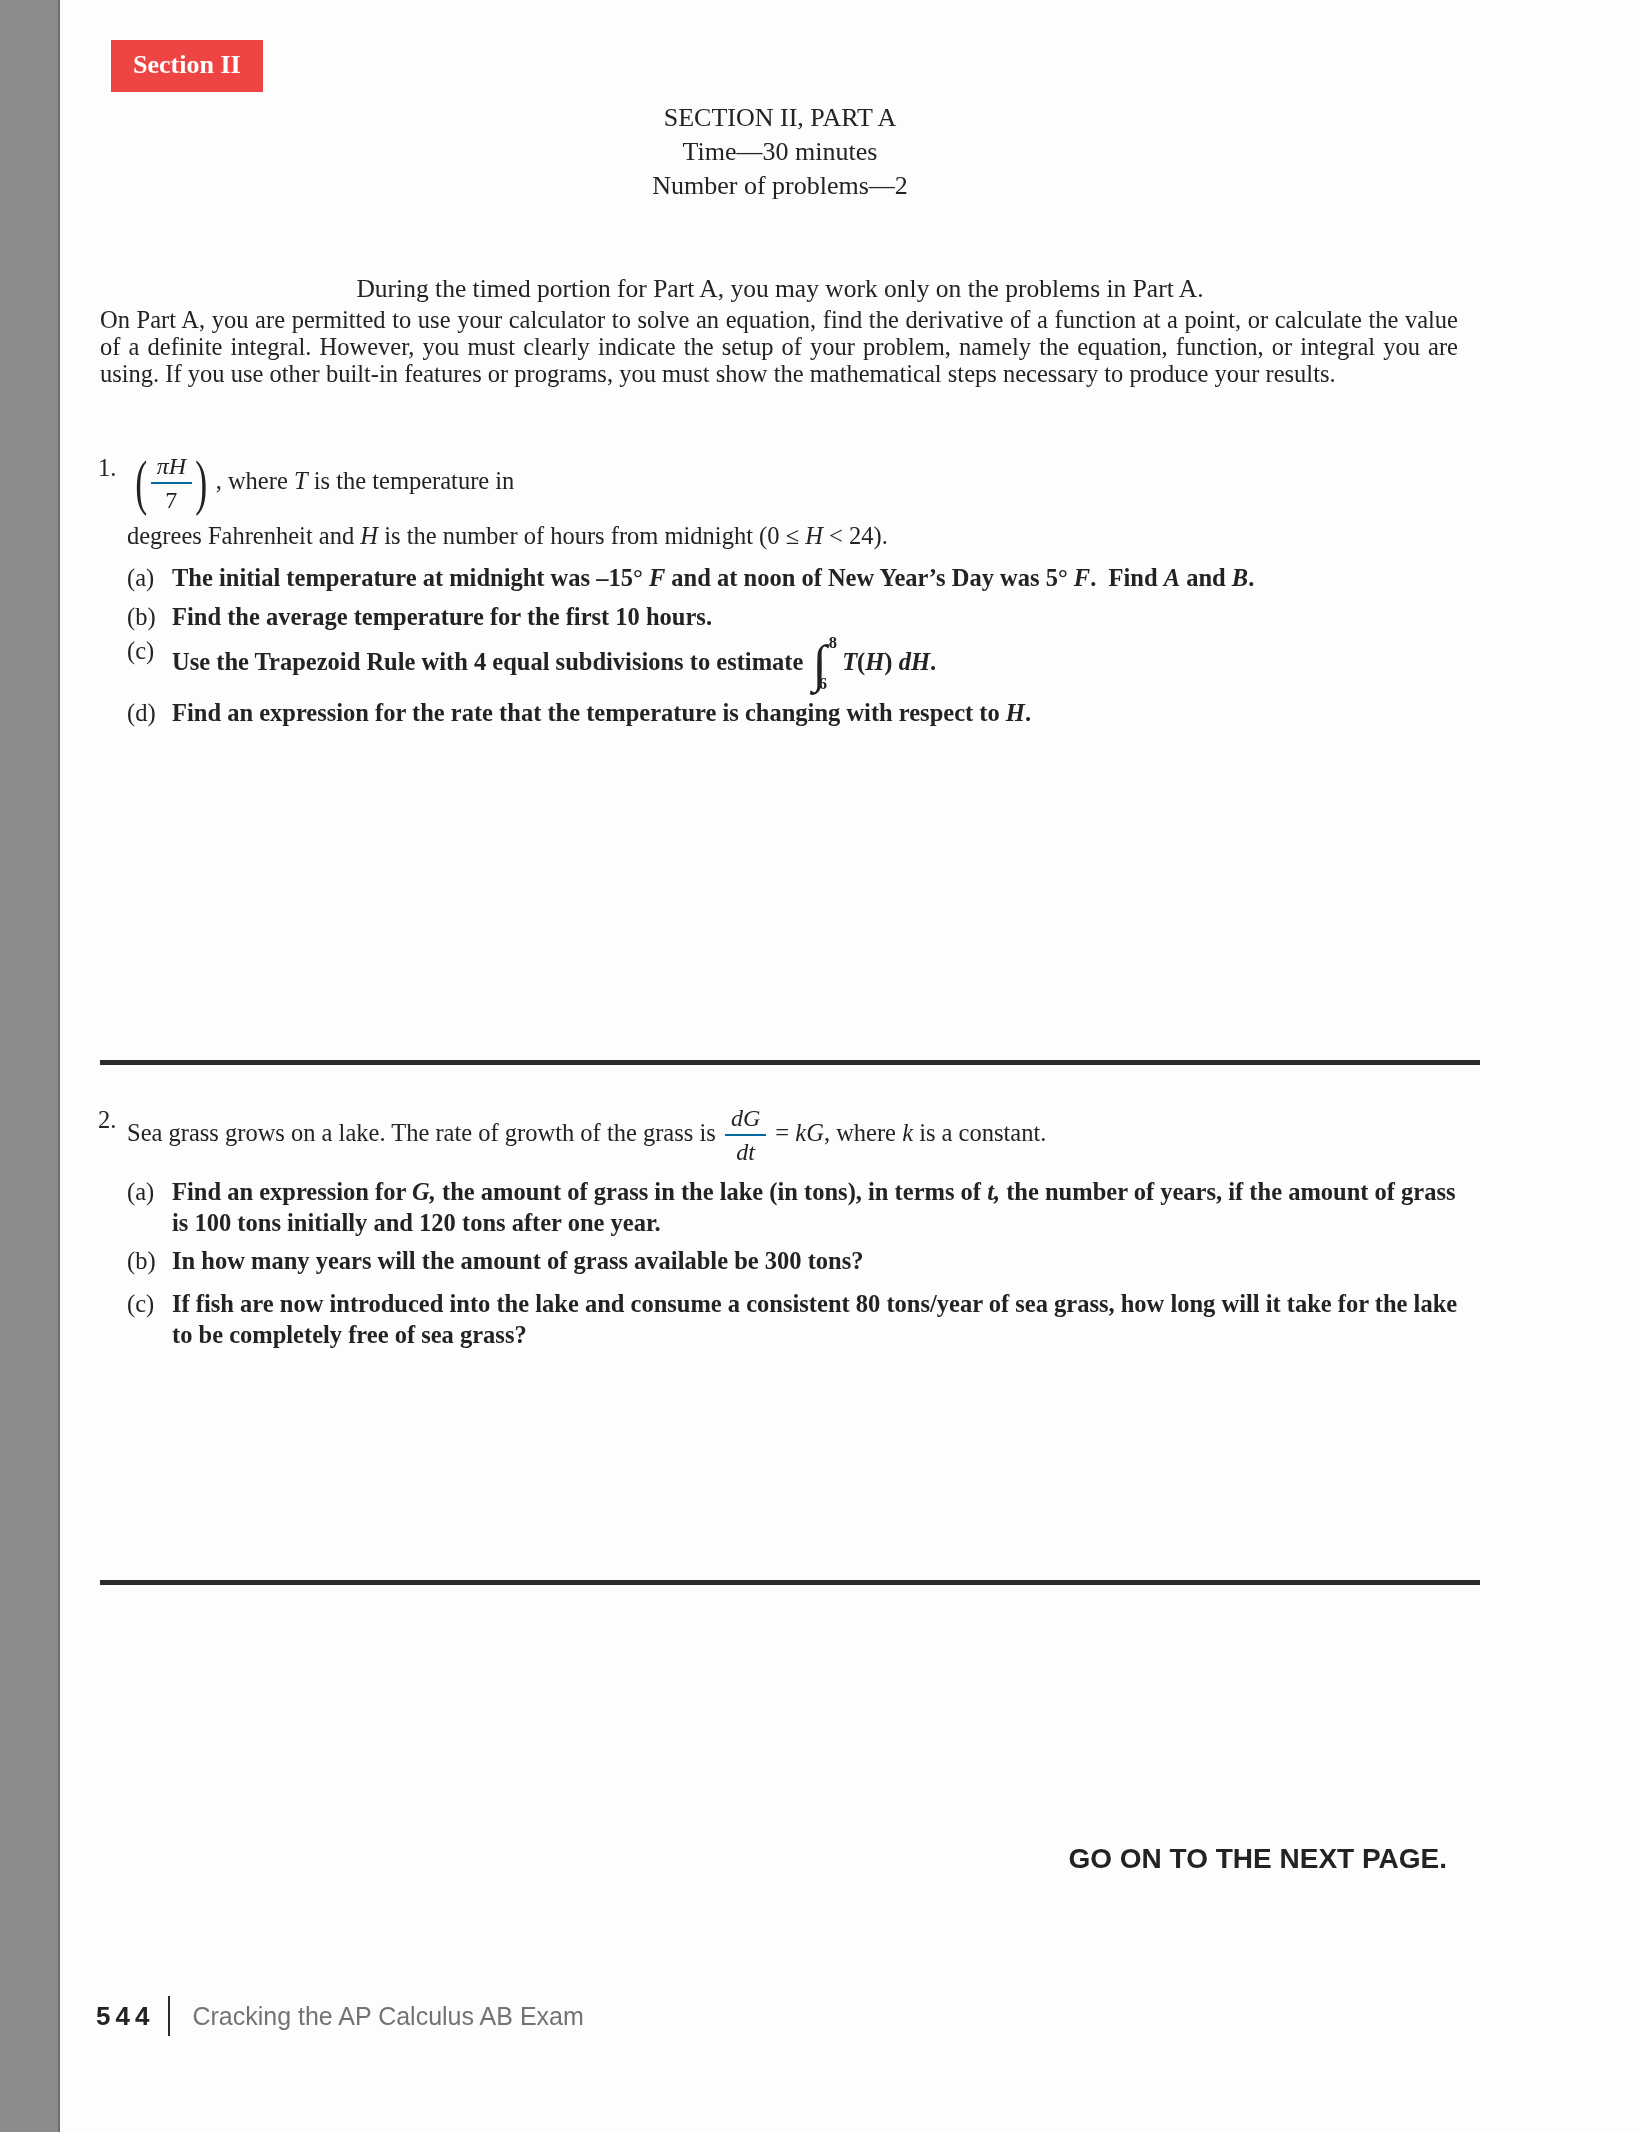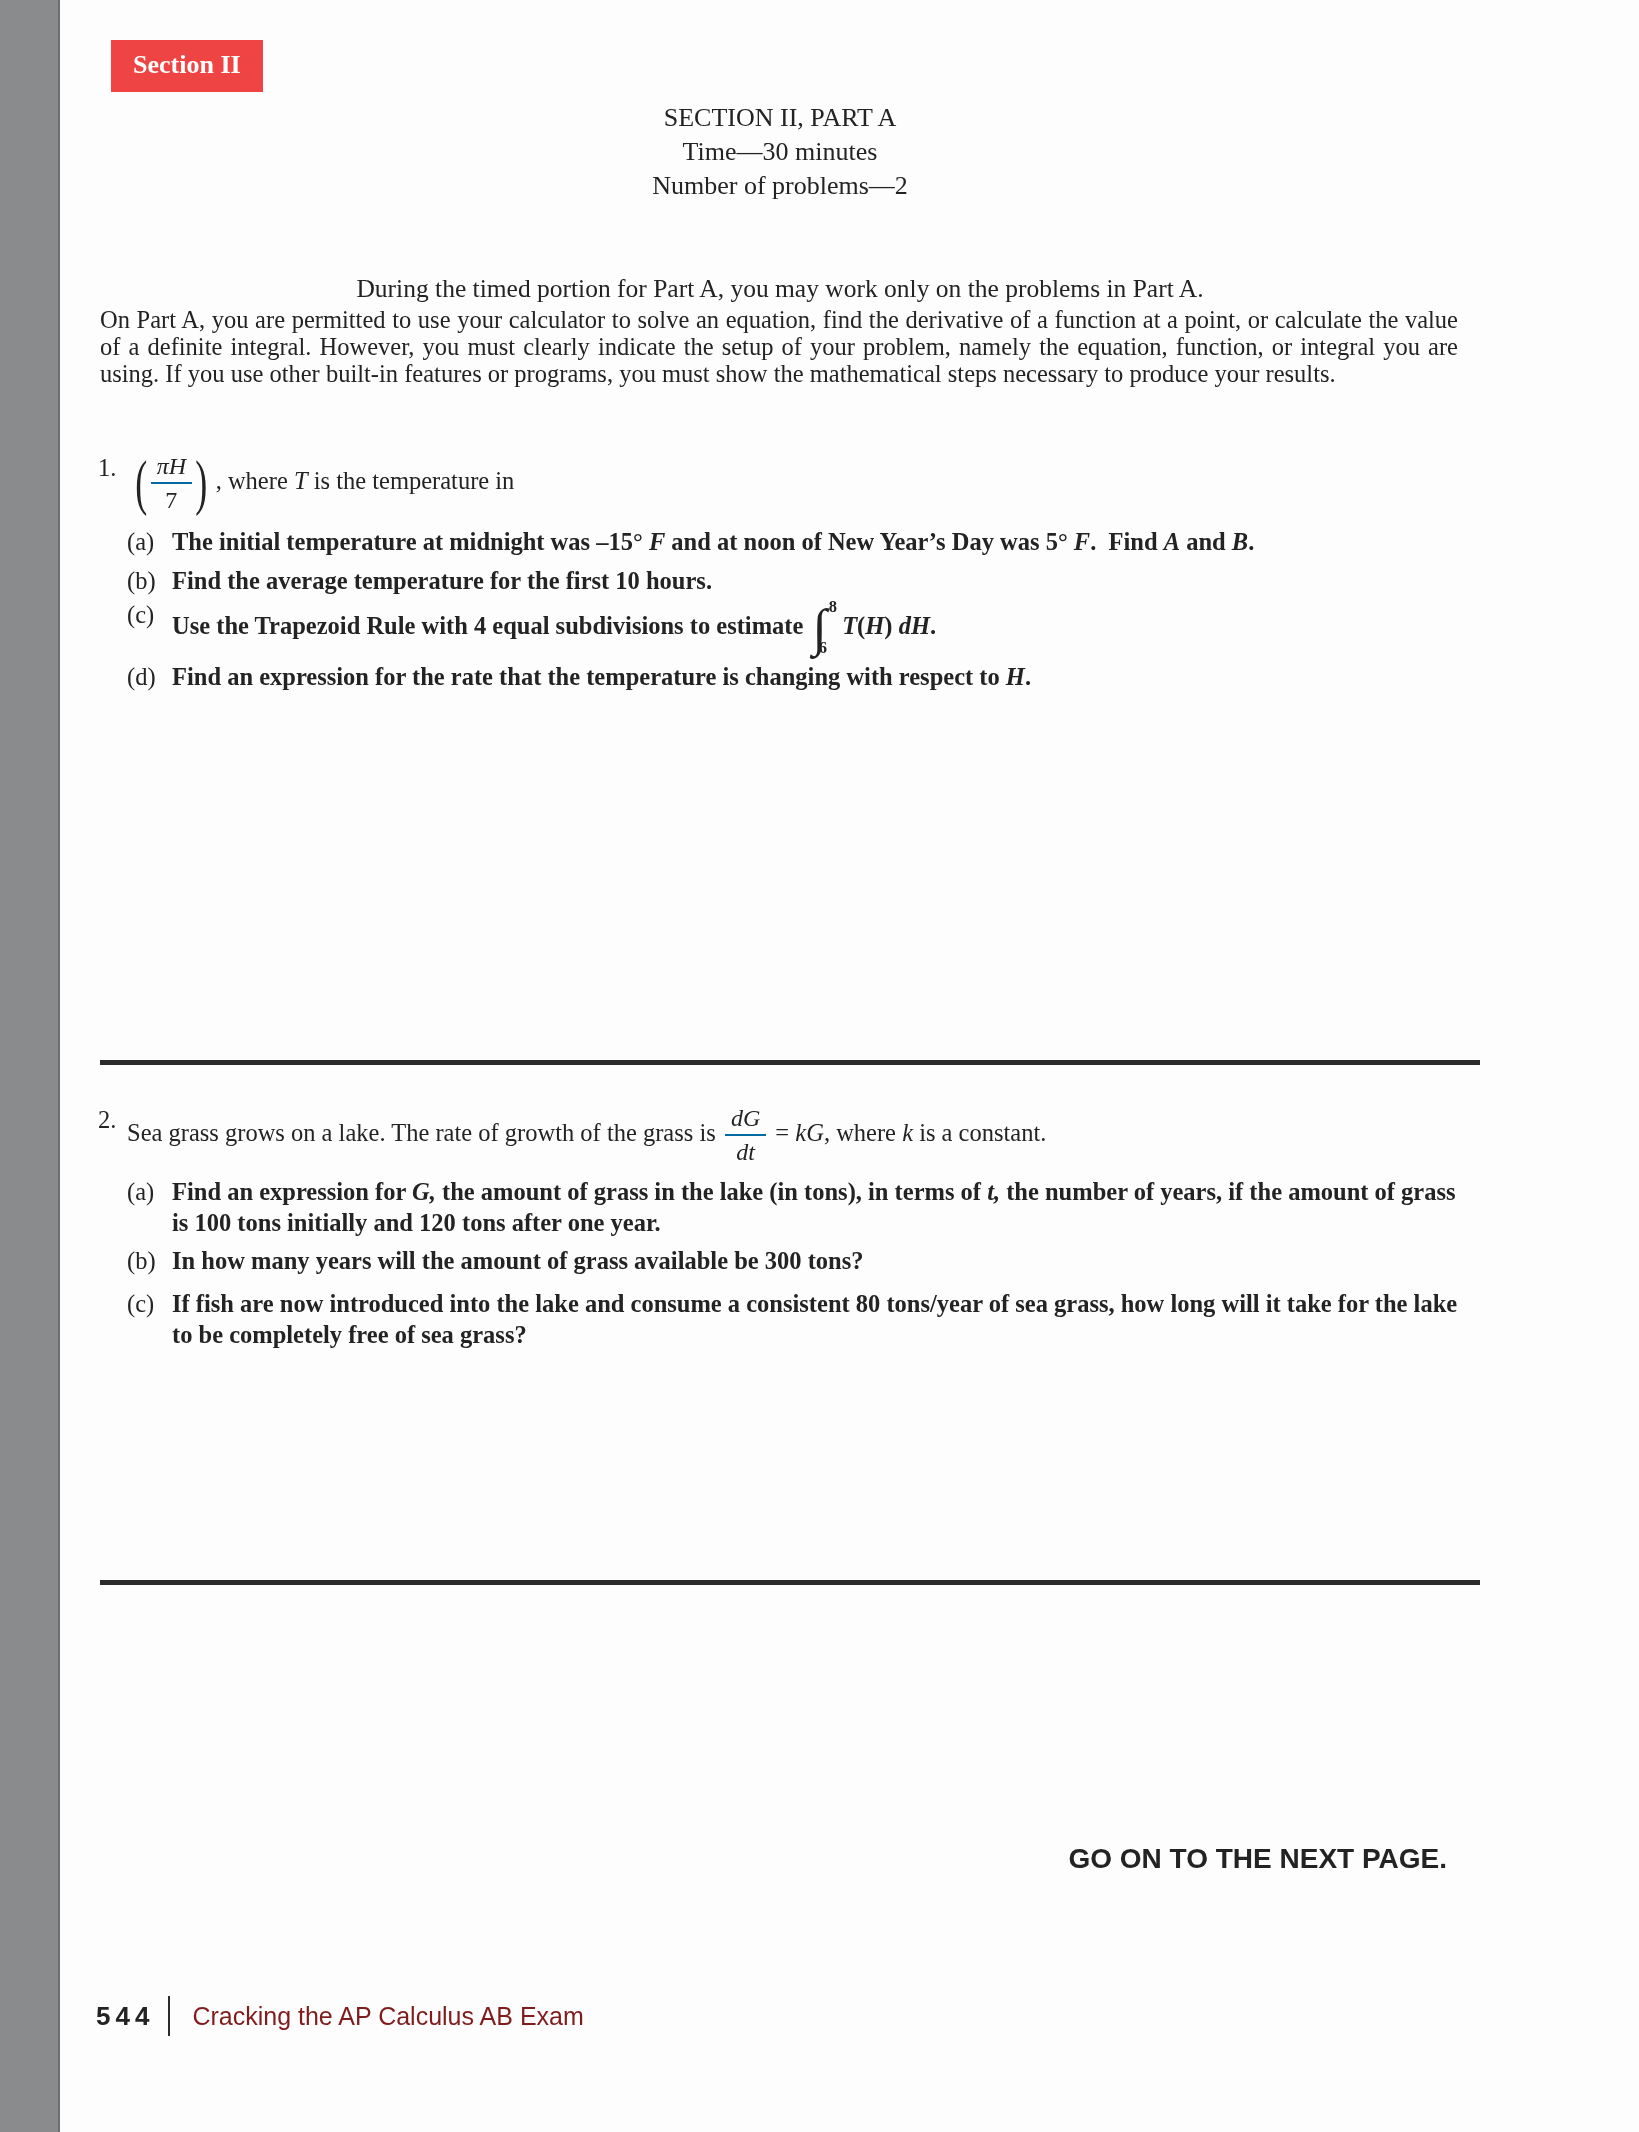--- a/index.html
+++ b/index.html
@@ -48,21 +48,21 @@
     height:58px; font-size:16.5px; line-height:1; margin-left:-2px; }
   .int-up { transform:translateX(4px); } .int-lo { transform:translateX(-6px); }
   .divider { position:absolute; left:100px; width:1380px; height:5px; background:#2c2c2c; }
   #div1 { top:1060px; } #div2 { top:1580px; }
   .go-on { position:absolute; right:192px; top:1843px;
     font-family:"Liberation Sans","DejaVu Sans",sans-serif; font-weight:bold; font-size:28px; }
   .footer { position:absolute; left:96px; top:1996px; display:flex; align-items:center;
     font-family:"Liberation Sans","DejaVu Sans",sans-serif; }
   .footer-page { font-size:26px; font-weight:bold; letter-spacing:5px; color:#232323; }
   .footer-sep { width:2px; height:40px; background:#2c2c2c; margin:0 22px 0 14px; }
-  .footer-title { font-size:25px; color:#7f1d1d; }
+  .footer-title { font-size:25px; color:#737373; }
 </style>
 </head>
 <body>
 
 <div class="page">
 
   <div class="edge-bar"></div>
 
   <div class="badge">
     <span class="badge-label">Section II</span>
@@ -82,20 +82,21 @@
       <span class="pnum">1.</span>
       <div class="stem-body">
         <div class="stem-line tall"><span class="bigfrac">
               <span class="bparen">(</span>
               <span class="vfrac">
                 <span class="vnum"><i>πH</i></span>
                 <span class="vden">7</span>
               </span>
               <span class="bparen">)</span>
             </span><span>, where <i>T</i> is the temperature in</span></div>
+        <div class="stem-line stem-line2">degrees Fahrenheit and <i>H</i> is the number of hours from midnight (0 ≤ <i>H</i> &lt; 24).</div>
         <div class="parts">
           <div class="prow prow-a">
             <span class="plabel">(a)</span>
             <div class="ptext">The initial temperature at midnight was –15° <i>F</i> and at noon of New Year’s Day was 5° <i>F</i>.&nbsp; Find <i>A</i> and <i>B</i>.</div>
           </div>
           <div class="prow prow-b">
             <span class="plabel">(b)</span>
             <div class="ptext">Find the average temperature for the first 10 hours.</div>
           </div>
           <div class="prow prow-c">

